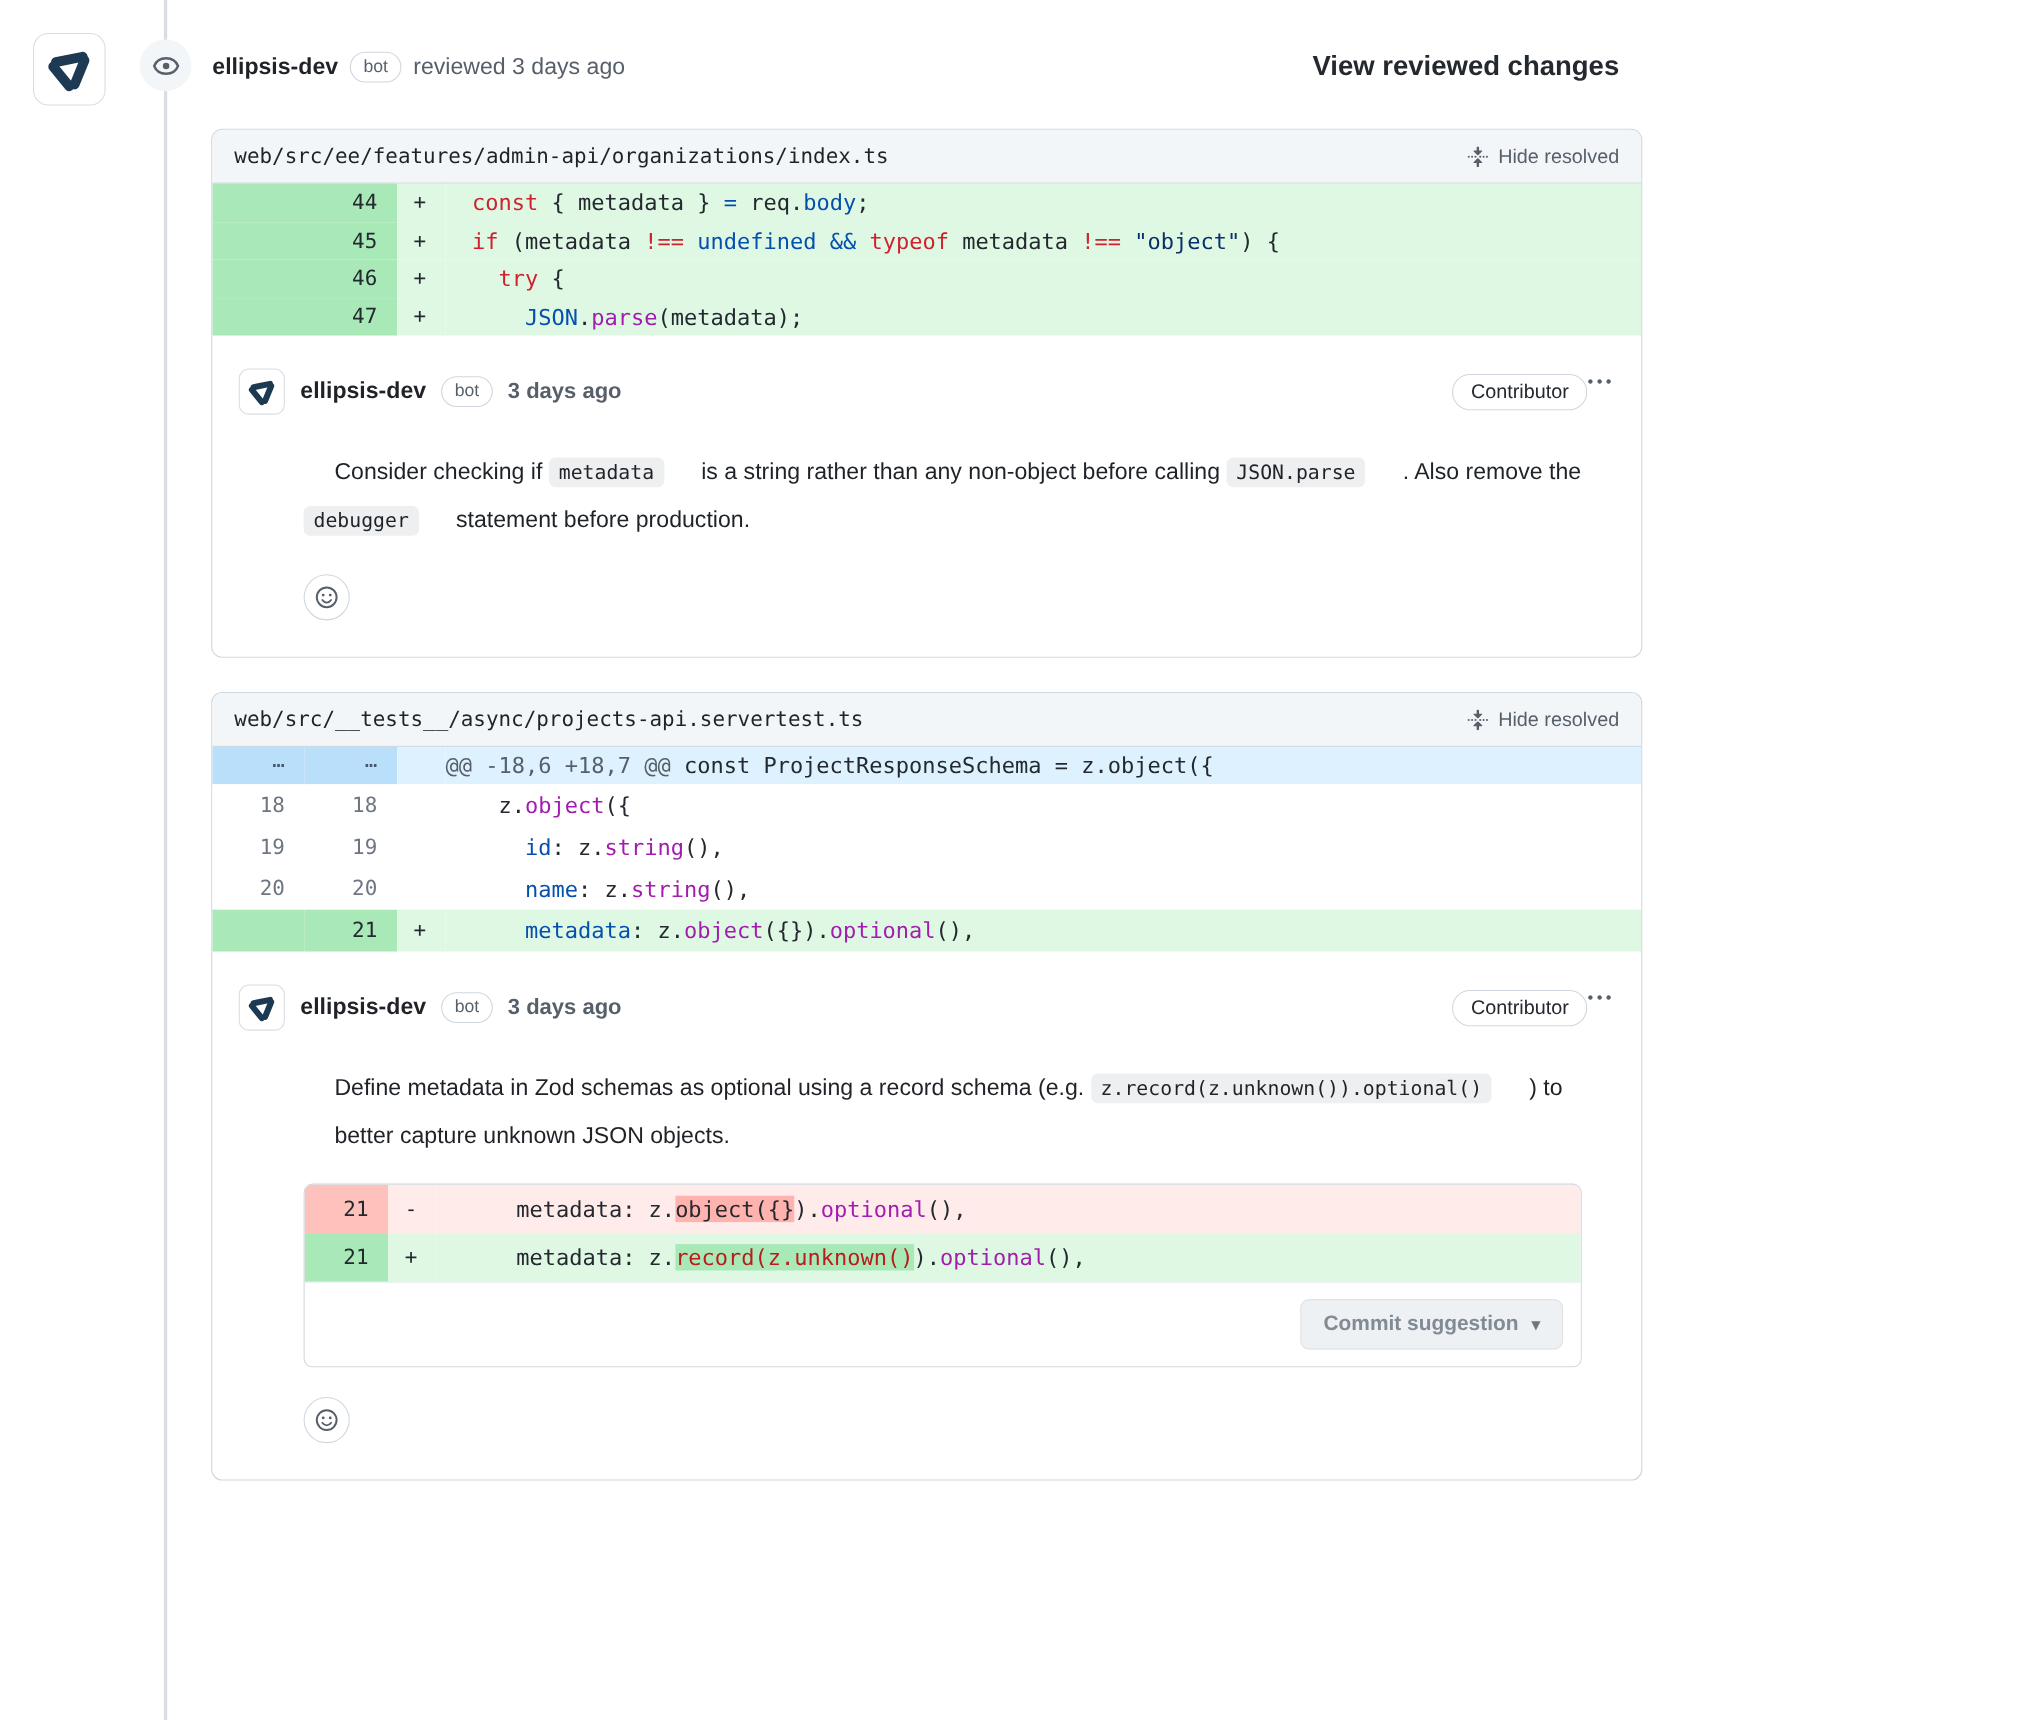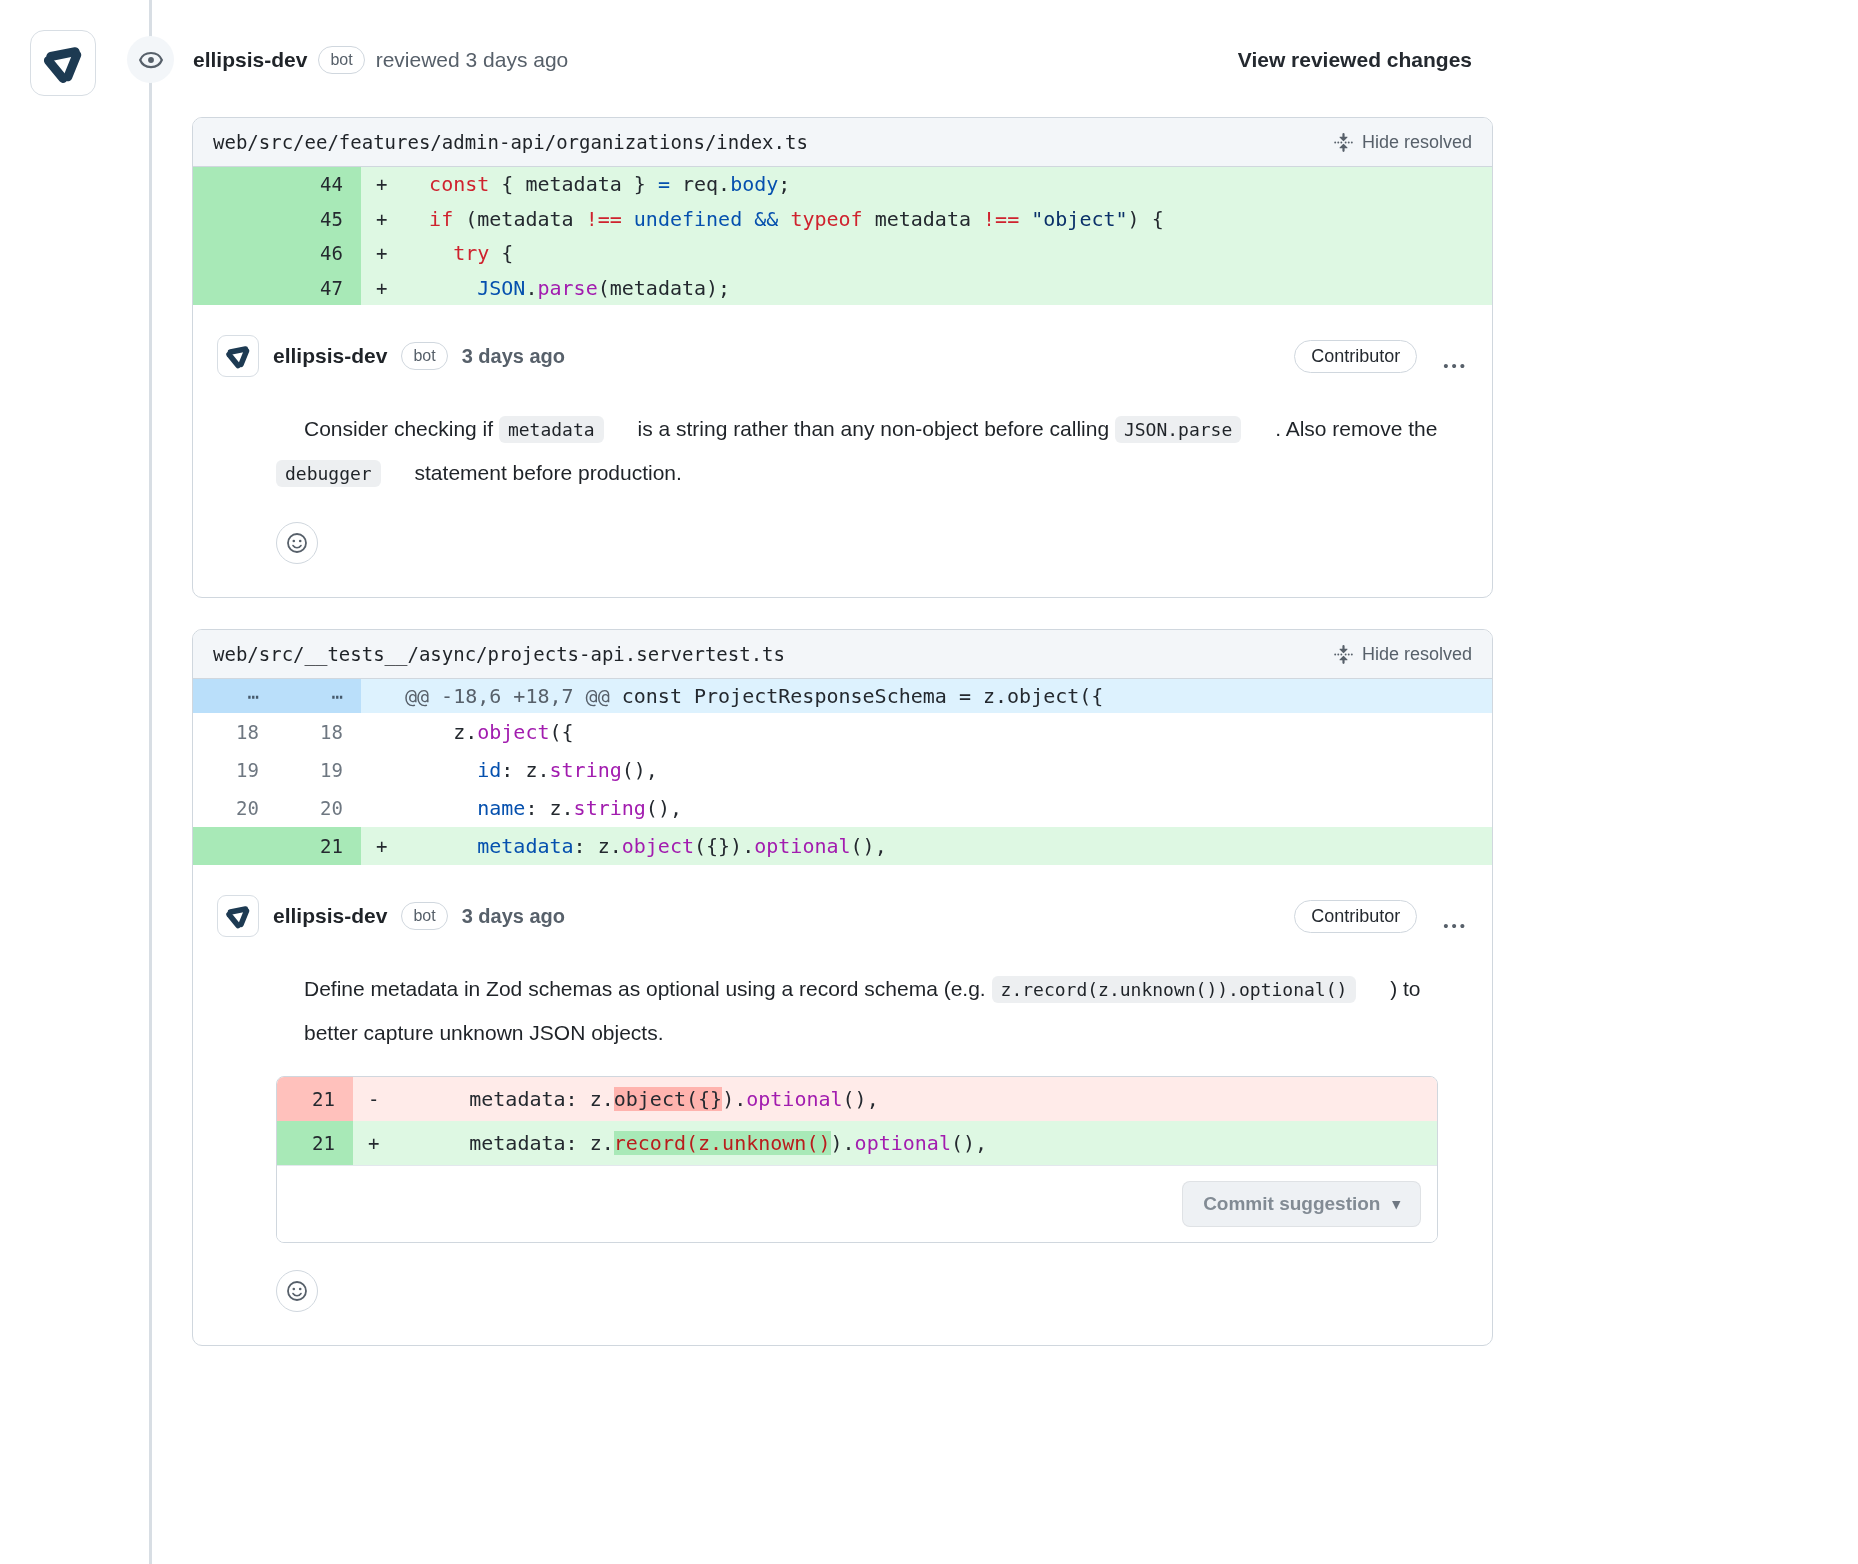--- a/index.html
+++ b/index.html
@@ -24,21 +24,21 @@
   }
   .header-row {
     position:absolute; left:193px; top:46px; right:34px; display:flex; align-items:center; gap:11px; z-index:2;
   }
   .username { font-weight:700; font-size:21px; color:#1f2328; }
   .pill {
     display:inline-block; border:1px solid #d0d7de; border-radius:999px;
     font-size:16px; color:#57606a; padding:2px 11px; line-height:22px; background:#fff;
   }
   .muted { color:#57606a; font-size:21px; }
-  .view-link { margin-left:auto; font-weight:700; font-size:21px; color:#24292f; text-decoration:none; cursor:pointer; }
+  .view-link { margin-left:auto; font-weight:700; font-size:25px; color:#24292f; text-decoration:none; cursor:pointer; }
 
   
   .cards { padding:117px 13px 0 192px; }
   .card {
     border:1px solid #d0d7de; border-radius:10px; background:#fff; overflow:hidden;
   }
   .card + .card { margin-top:31px; }
 
   .file-header {
     display:flex; align-items:center; justify-content:space-between;
@@ -78,21 +78,21 @@
 
   
   .comment { padding:30px 24px 33px 24px; }
   .c-head { display:flex; align-items:center; gap:14px; }
   .avatar-sm {
     width:42px; height:42px; border:1px solid #d8dee4; border-radius:9px; background:#fff;
     display:flex; align-items:center; justify-content:center; flex:none;
   }
   .c-user { font-weight:700; font-size:21px; color:#1f2328; }
   .c-time { color:#57606a; font-size:20px;font-weight:bold; }
-  .c-right { margin-left:auto; display:flex; align-items:flex-end; gap:26px; }
+  .c-right { margin-left:auto; display:flex; align-items:flex-start; }
   .role-pill {
     border:1px solid #d0d7de; border-radius:999px; padding:5px 16px;
     font-size:18px; color:#24292f; background:#fff;
   }
   .kebab { background:none; border:none; color:#57606a; font-size:15px; letter-spacing:3px; cursor:pointer; line-height:1; }
   .c-body { margin:30px 0 0 59px; font-size:21px; line-height:43px; color:#1f2328; max-width:1560px; }
   .seg-txt { color:#1f2328;margin-left:28px; }
   .seg-code {
     font-family:"DejaVu Sans Mono",monospace; font-size:18px; color:#1f2328;
     background:rgba(175,184,193,0.22); border-radius:6px; padding:3px 9px; white-space:pre;

